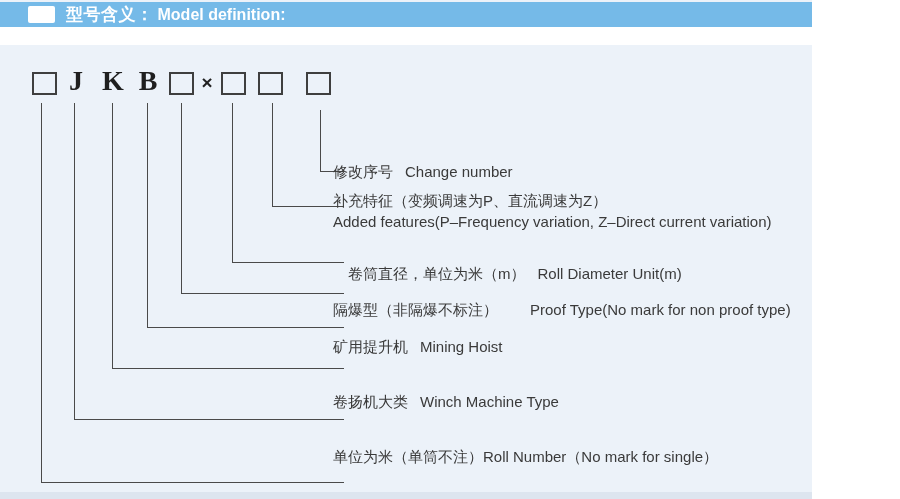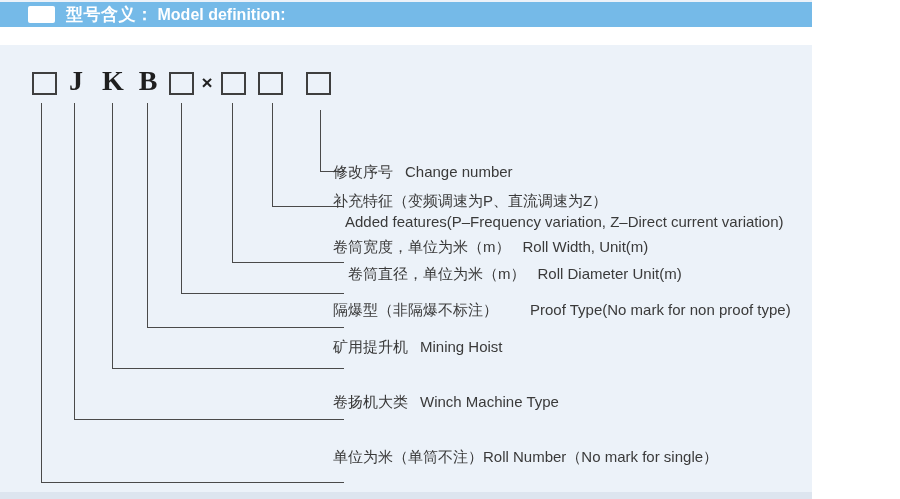--- a/index.html
+++ b/index.html
@@ -55,21 +55,21 @@
   }
   
   .def{
     position:absolute;left:333px;
     font-size:15px;line-height:17px;color:#3a3a3a;
     white-space:nowrap;
   }
   .def .en{margin-left:12px;}
   .def.gap-wide .en{margin-left:32px;}
   .def.gap-none .en{margin-left:0;}
-  .def.only-en .en{margin-left:12px;}
+  .def.only-en .en{margin-left:0;}
 </style>
 </head>
 <body>
 
 <div class="page">
 
   <div class="header-bar"></div>
   <div class="white-band"></div>
   <div class="header-icon"></div>
   <div class="header-title"><span>型号含义：</span><span class="en">Model definition:</span></div>
@@ -92,21 +92,20 @@
   <div class="conn" style="left:232px; top:103px; width:111px; height:159px;"></div>
   <div class="conn" style="left:272px; top:103px; width:71px;  height:103px;"></div>
   <div class="conn" style="left:320px; top:110px; width:23px;  height:61px;"></div>
 
   <div class="def" style="top:163px;"><span>修改序号</span><span class="en">Change number</span></div>
 
   <div class="def" style="top:192px;text-align:center;"><span>补充特征（变频调速为P、直流调速为Z）</span></div>
 
   <div class="def only-en" style="top:213px;"><span class="en">Added features(P–Frequency variation, Z–Direct current variation)</span></div>
 
-  <div class="def" style="top:238px;"><span>卷筒宽度，单位为米（m）</span><span class="en">Roll Width, Unit(m)</span></div>
 
   <div class="def" style="top:265px;margin-left:15px;"><span>卷筒直径，单位为米（m）</span><span class="en">Roll Diameter Unit(m)</span></div>
 
   <div class="def gap-wide" style="top:301px;"><span>隔爆型（非隔爆不标注）</span><span class="en">Proof Type(No mark for non proof type)</span></div>
 
   <div class="def" style="top:338px;"><span>矿用提升机</span><span class="en">Mining Hoist</span></div>
 
   <div class="def" style="top:393px;"><span>卷扬机大类</span><span class="en">Winch Machine Type</span></div>
 
   <div class="def gap-none" style="top:448px;"><span>单位为米（单筒不注）</span><span class="en">Roll Number（No mark for single）</span></div>

